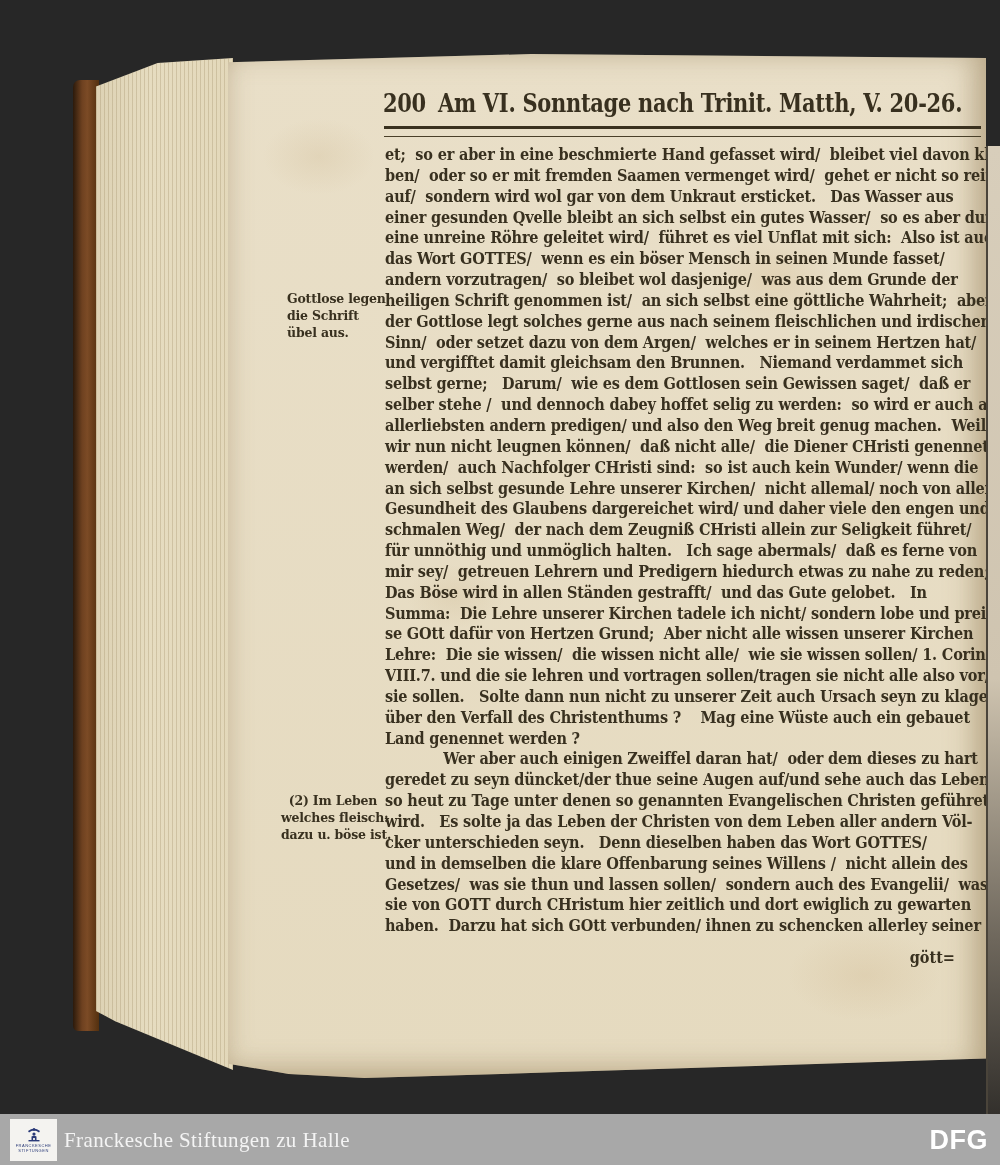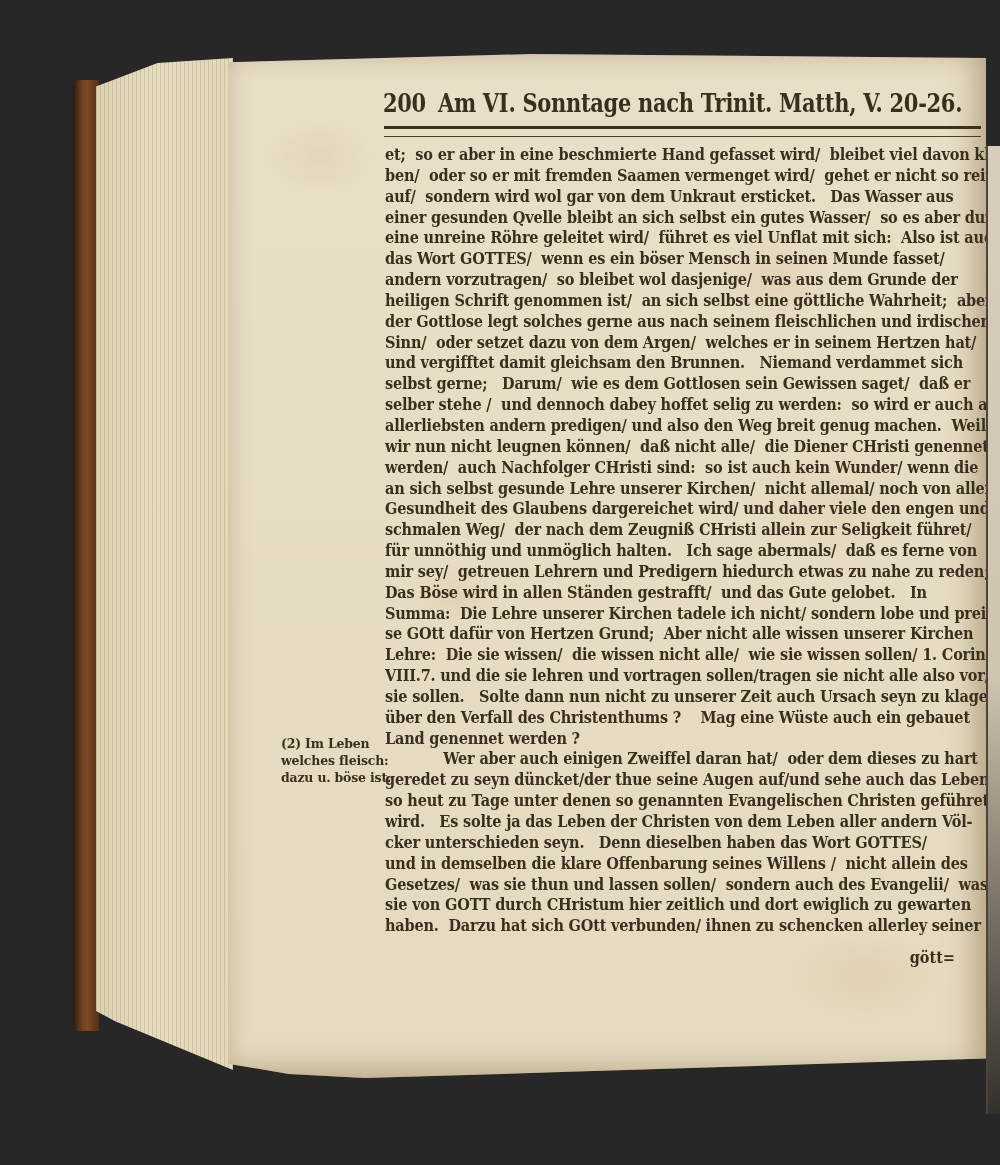--- a/index.html
+++ b/index.html
@@ -32,21 +32,21 @@
       transform:scaleY(1.25);transform-origin:0 50%;}
   .rule{position:absolute;left:156px;top:72px;width:597px;height:7px;
       border-top:3.5px solid #3a311f;border-bottom:1.5px solid #4a4029;}
   .body{position:absolute;left:157px;top:90px;width:600px;}
   .tline{white-space:pre;font-size:14.5px;font-weight:bold;letter-spacing:-.2px;
       line-height:20.85px;height:20.85px;transform:scaleY(1.15);transform-origin:0 50%;}
   .margin-note{position:absolute;width:104px;font-size:12.5px;font-weight:bold;
       line-height:17px;letter-spacing:-.2px;}
   .margin-note .tline{font-size:12.5px;line-height:17px;height:17px;transform:scaleY(1.05);}
   .note1{left:59px;top:236px;}
-  .note2{left:53px;top:681px;}
+  .note2{left:53px;top:738px;text-align:center;}
   .catchword{position:absolute;left:157px;top:894px;width:570px;text-align:right;
       font-size:14.5px;font-weight:bold;transform:scaleY(1.15);}
   
   .right-strip{position:absolute;left:986px;top:146px;width:14px;height:968px;
       border-left:2px solid #4a443a;
       background:linear-gradient(180deg,#d8cebb 0%,#cfc4b0 55%,#6e675c 82%,#33302c 100%);}
   
   .bottom-bar{position:absolute;left:0;top:1114px;width:1000px;height:51px;background:#a8a8a8;}
   .logo-box{position:absolute;left:10px;top:5px;width:47px;height:42px;background:#f4f3f0;
       display:flex;flex-direction:column;align-items:center;justify-content:center;}
@@ -67,20 +67,25 @@
   <div class="cover-edge"></div>
   <div class="fore-edge"></div>
 
   <div class="page">
     <div class="pg-header">
       <span>200</span>
       <span>Am VI. Sonntage nach Trinit. Matth, V. 20-26.</span>
     </div>
     <div class="rule"></div>
 
+    <div class="margin-note note1">
+        <div class="tline">Gottlose legen</div>
+        <div class="tline">die Schrift</div>
+        <div class="tline">übel aus.</div>
+      </div>
     <div class="margin-note note2">
         <div class="tline">(2) Im Leben</div>
         <div class="tline">welches fleisch:</div>
         <div class="tline">dazu u. böse ist.</div>
       </div>
 
     <div class="body">
         <div class="tline">et;  so er aber in eine beschmierte Hand gefasset wird/  bleibet viel davon kle-</div>
         <div class="tline">ben/  oder so er mit fremden Saamen vermenget wird/  gehet er nicht so rein</div>
         <div class="tline">auf/  sondern wird wol gar von dem Unkraut ersticket.   Das Wasser aus</div>
@@ -119,14 +124,31 @@
         <div class="tline">Gesetzes/  was sie thun und lassen sollen/  sondern auch des Evangelii/  was</div>
         <div class="tline">sie von GOTT durch CHristum hier zeitlich und dort ewiglich zu gewarten</div>
         <div class="tline">haben.  Darzu hat sich GOtt verbunden/ ihnen zu schencken allerley seiner</div>
       </div>
 
     <div class="catchword">gött=</div>
   </div>
 
   <div class="right-strip"></div>
 
+  <div class="bottom-bar">
+    <div class="logo-box">
+      <svg width="16" height="15" viewBox="0 0 16 15">
+        <g fill="#2a3a78">
+          <path d="M2 4 Q8 -1 14 4 L13 5.5 Q8 1.5 3 5.5 Z"></path>
+          <rect x="7.3" y="1" width="1.4" height="3"></rect>
+          <circle cx="8" cy="7" r="1.6"></circle>
+          <path d="M5.5 14 V9.5 L8 8.5 L10.5 9.5 V14 H8.9 V11 H7.1 V14 Z"></path>
+          <rect x="2.5" y="13" width="11" height="1.4"></rect>
+        </g>
+      </svg>
+      <div class="logo-line">FRANCKESCHE</div>
+      <div class="logo-line">STIFTUNGEN</div>
+    </div>
+    <div class="bar-title">Franckesche Stiftungen zu Halle</div>
+    <div class="dfg">DFG</div>
+  </div>
 
 </div>
 
 </body></html>

